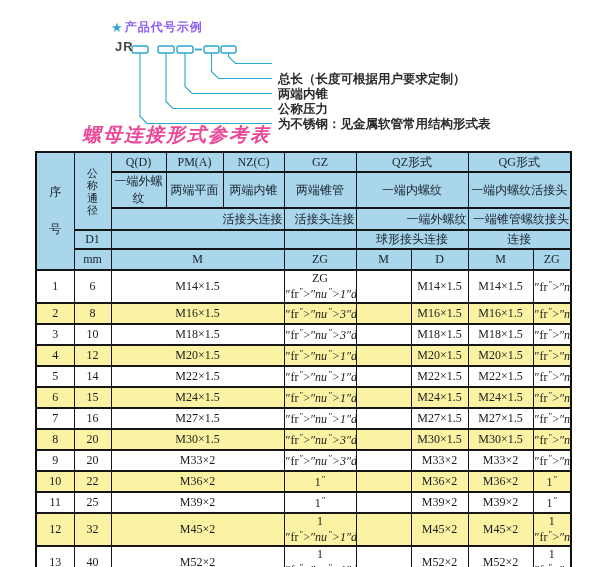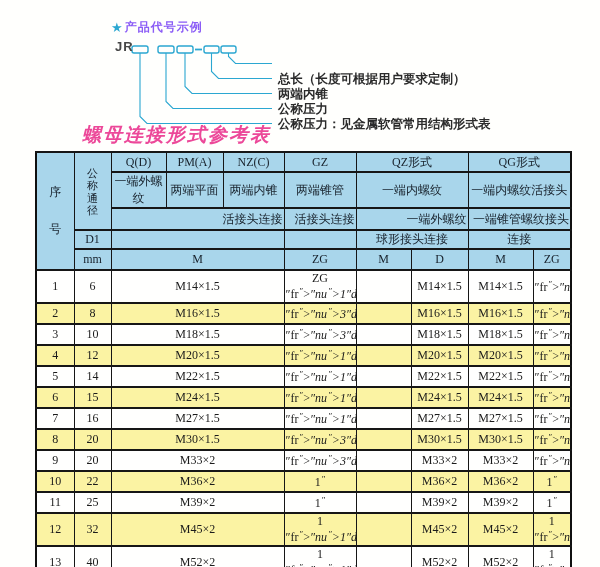--- a/index.html
+++ b/index.html
@@ -60,21 +60,21 @@
   </svg>
 
   <div class="code-heading">
     <span class="star">★</span><span class="htxt">产品代号示例</span>
   </div>
   <div class="code-prefix">JR</div>
 
   <div class="code-label" style="top:72px">总长（长度可根据用户要求定制）</div>
   <div class="code-label" style="top:87px">两端内锥</div>
   <div class="code-label" style="top:102px">公称压力</div>
-  <div class="code-label" style="top:117px">公称压力：见金属软管常用结构形式表</div>
+  <div class="code-label" style="top:117px">为不锈钢：见金属软管常用结构形式表</div>
 
   <div class="sheet-title">螺母连接形式参考表</div>
 
   <table class="ref">
     <colgroup>
       <col style="width:38px">
         <col style="width:37px">
         <col style="width:55px">
         <col style="width:57px">
       <col style="width:61px">

